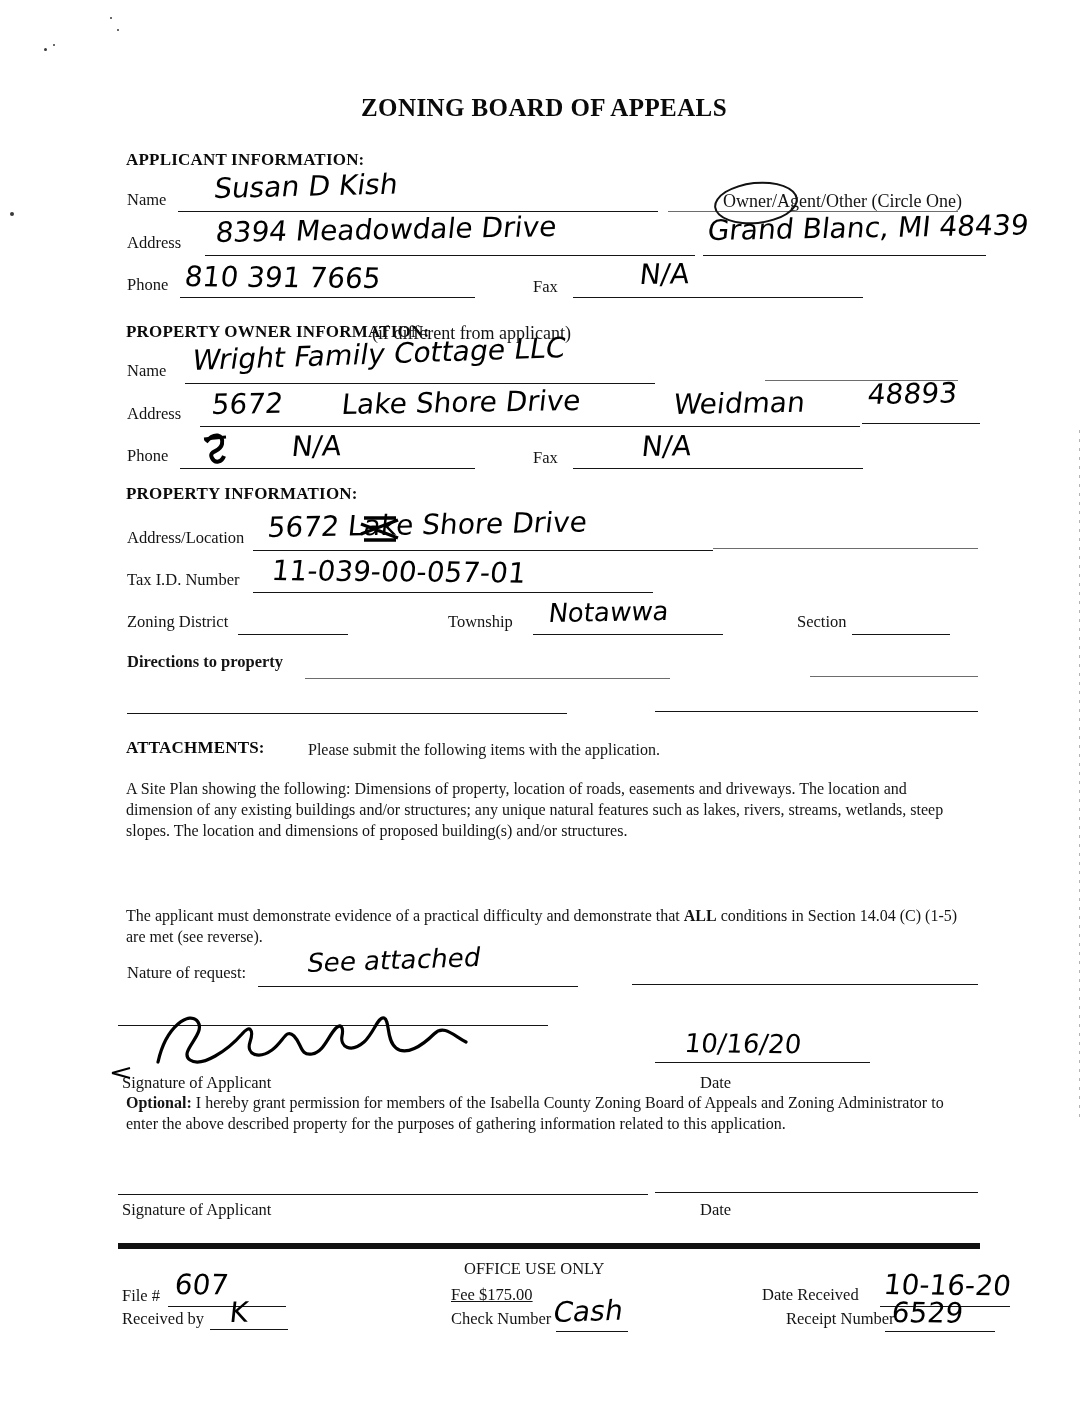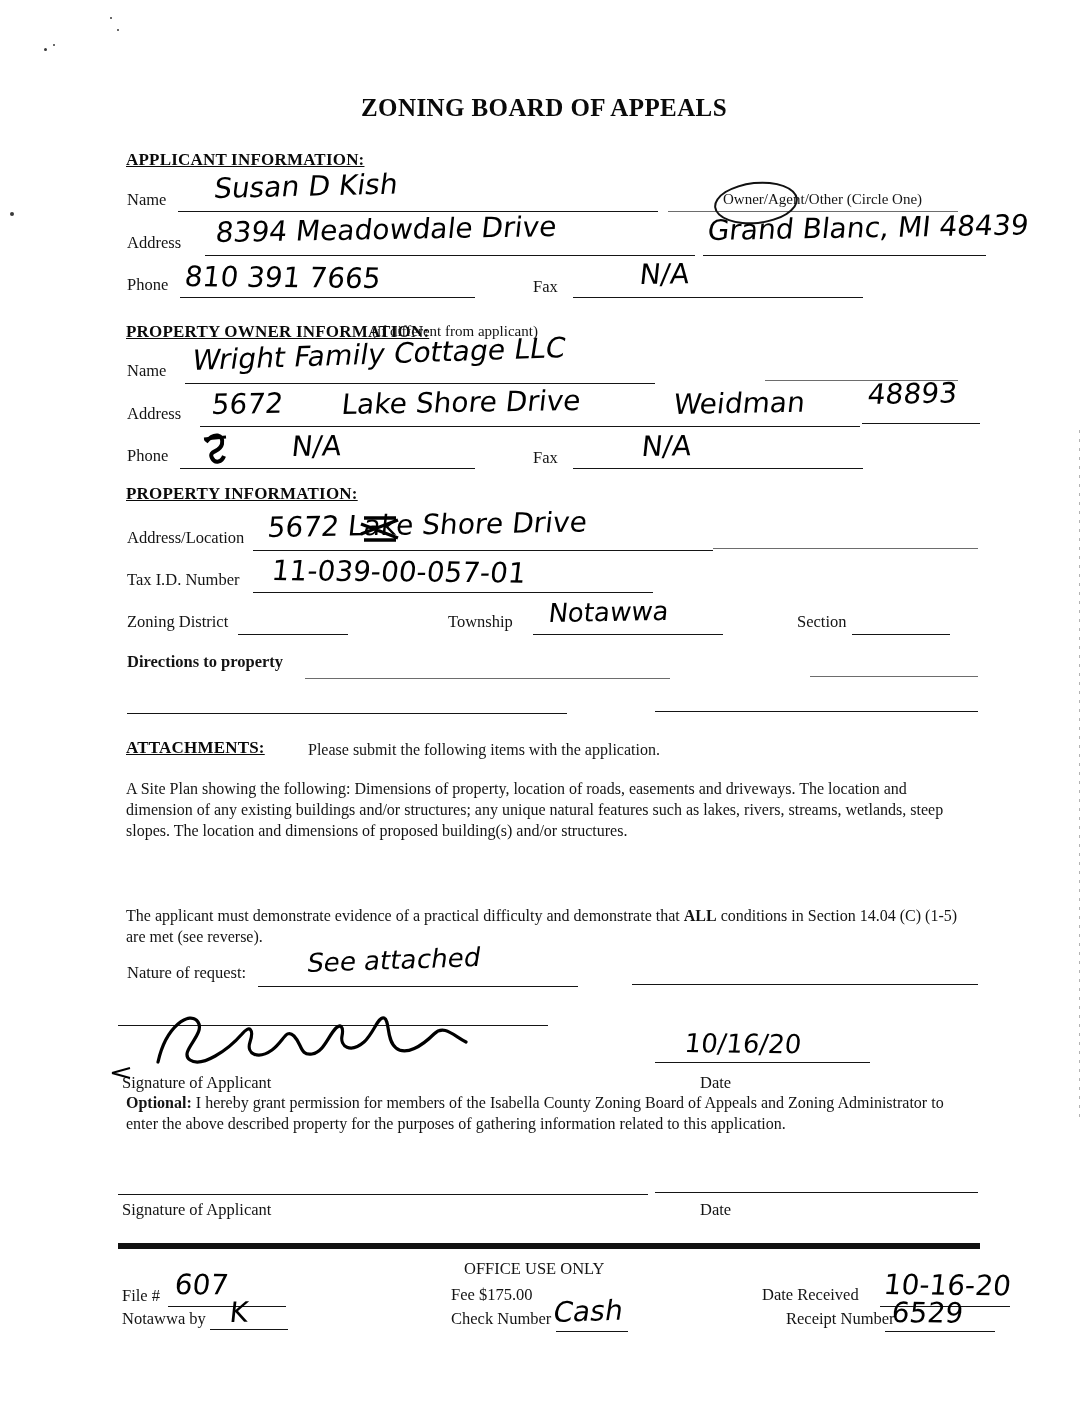--- a/index.html
+++ b/index.html
@@ -21,24 +21,24 @@
     text-align:center;
     font-weight:bold;
     letter-spacing:.4px;
     color:#0a0a0a;
   }
   .t1{font-size:25px;top:62px;left:0;right:0;}
   .t2{font-size:25px;top:94px;left:0;right:0;}
   .t3{font-size:23px;top:126px;left:0;right:0;}
 
   .sec-head{
-    font-weight:bold;font-size:17px;color:#0a0a0a;letter-spacing:.2px;text-decoration:underline;
+    font-weight:bold;font-size:17px;color:#0a0a0a;letter-spacing:.2px;
   }
   .lbl{font-size:16.5px;color:#141414;}
-  .lbl-sm{font-size:15px;color:#141414;}
+  .lbl-sm{font-size:18px;color:#141414;}
   .body-txt{font-size:16px;line-height:21px;color:#141414;}
   .body-txt b{font-weight:bold;}
 
   
   .rule{
     position:absolute;
     height:0;
     border-bottom:1.6px solid #151515;
   }
   .rule.faint{border-bottom:1.1px solid #6d6d6d;}
@@ -221,25 +221,25 @@
   <div class="abs lbl" style="left:700px;top:1200px;">Date</div>
 
   <div class="divider" style="top:1243px;"></div>
 
   <div class="abs lbl" style="left:464px;top:1259px;">OFFICE USE ONLY</div>
 
   <div class="abs lbl" style="left:122px;top:1286px;">File #</div>
   <div class="rule" style="left:168px;top:1306px;width:118px;"></div>
   <div class="hw h28 sk4" style="left:173px;top:1268px;">607</div>
 
-  <div class="abs lbl" style="left:122px;top:1309px;">Notawwa by</div>
+  <div class="abs lbl" style="left:122px;top:1309px;">Received by</div>
   <div class="rule" style="left:210px;top:1329px;width:78px;"></div>
   <div class="hw h28 sk2" style="left:228px;top:1296px;">K</div>
 
-  <div class="abs lbl" style="left:451px;top:1285px;">Fee $175.00</div>
+  <div class="abs lbl" style="left:451px;top:1285px;text-decoration:underline;">Fee $175.00</div>
   <div class="abs lbl" style="left:451px;top:1309px;">Check Number</div>
   <div class="rule" style="left:556px;top:1331px;width:72px;"></div>
   <div class="hw h28 sk3" style="left:551px;top:1296px;">Cash</div>
 
   <div class="abs lbl" style="left:762px;top:1285px;">Date Received</div>
   <div class="rule" style="left:880px;top:1306px;width:130px;"></div>
   <div class="hw h28 sk4" style="left:882px;top:1268px;">10-16-20</div>
 
   <div class="abs lbl" style="left:762px;top:1309px;margin-left:24px;">Receipt Number</div>
   <div class="rule" style="left:885px;top:1331px;width:110px;"></div>

